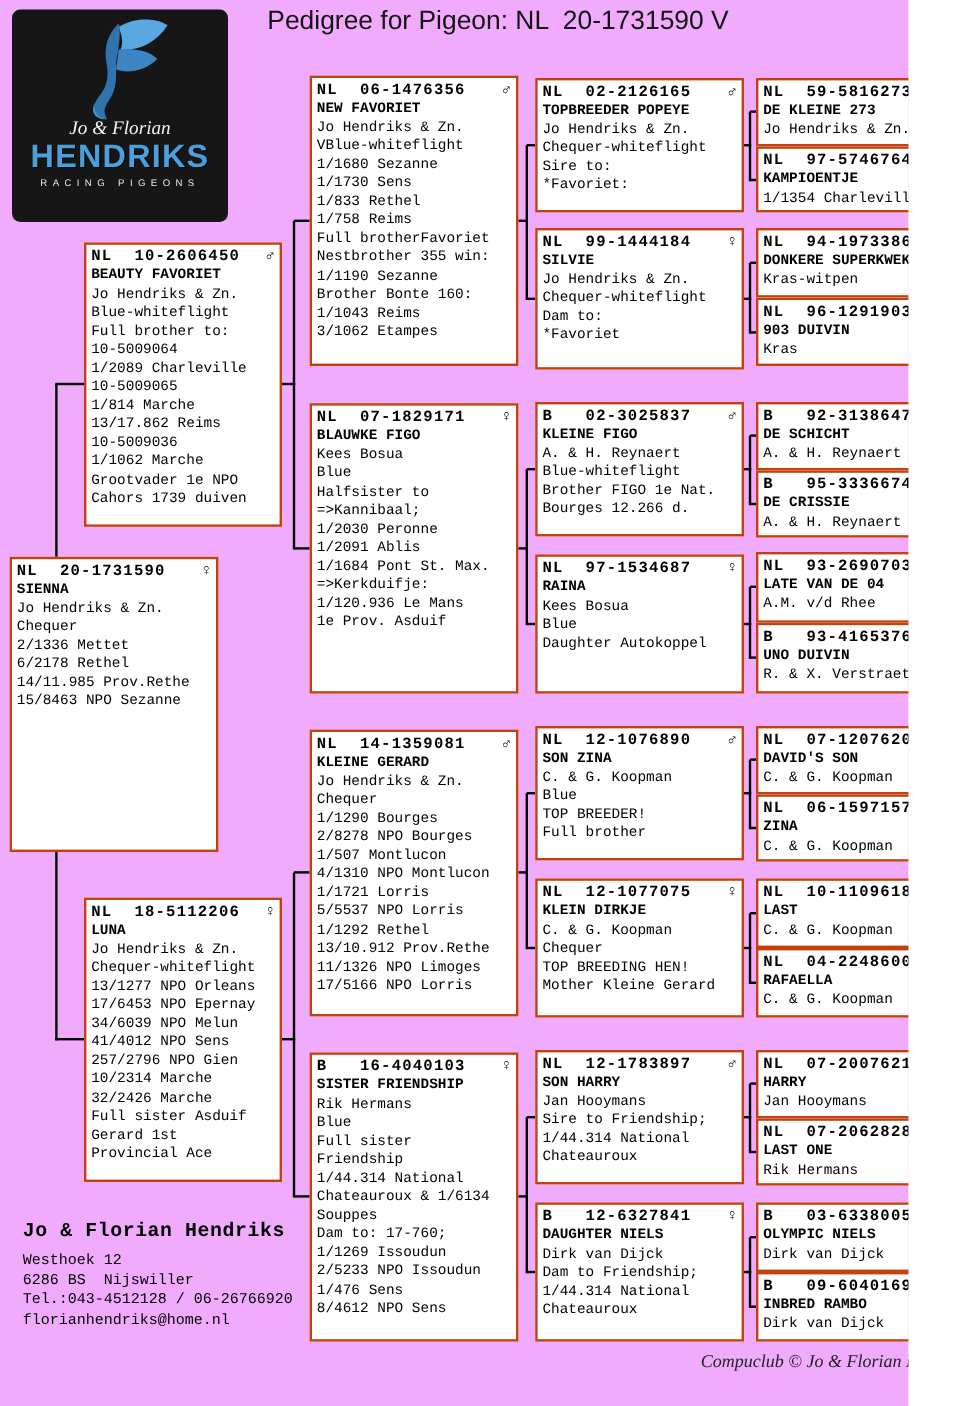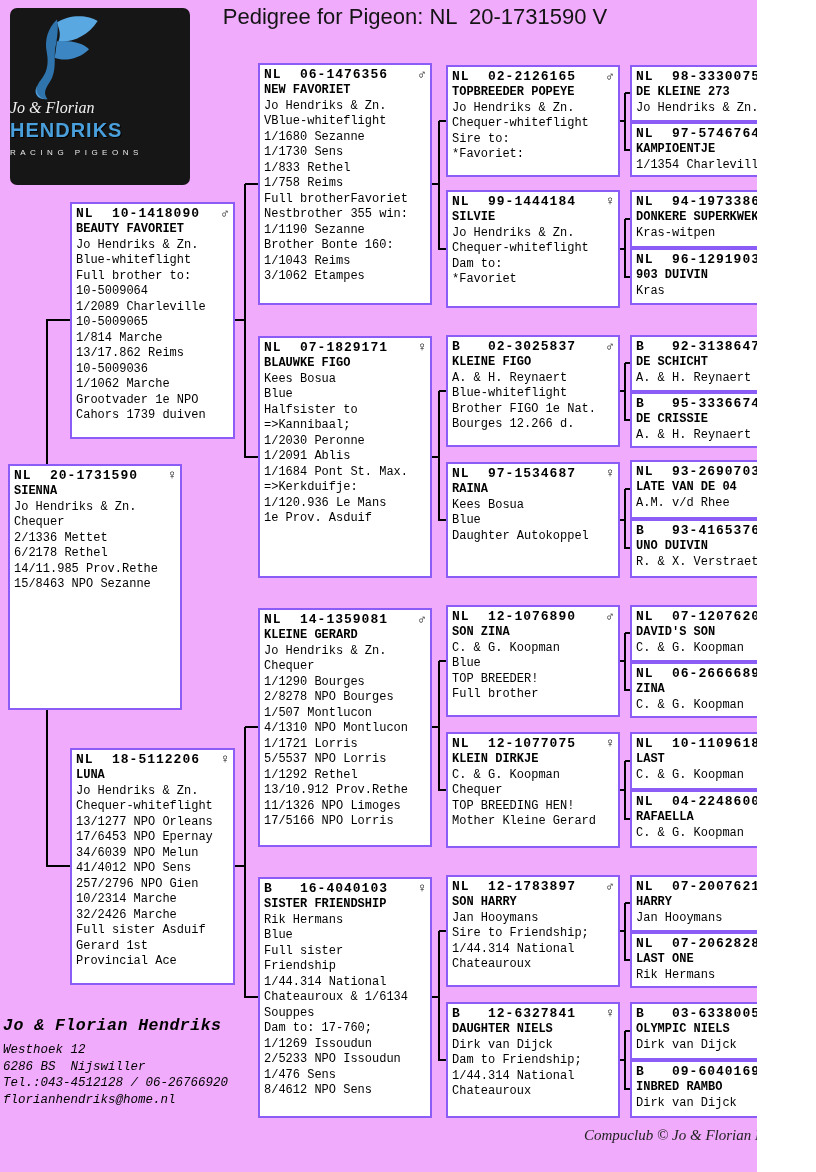--- a/index.html
+++ b/index.html
@@ -6,43 +6,43 @@
   .page { position:relative; width:757px; height:1172px; background:#f0abfc;
           font-family:"Liberation Mono", monospace; color:#000; overflow:hidden; }
 
   .title { position:absolute; left:185px; top:4px; width:460px; text-align:center;
            font-family:"Liberation Sans", sans-serif; font-size:22px; color:#141414;
            white-space:pre; }
 
   
   .logo { position:absolute; left:10px; top:8px; width:180px; height:177px;
           background:#161616; border-radius:7px; display:flex; flex-direction:column;
-          overflow:hidden; }
+          align-items:center; overflow:hidden; }
   .logo .bird { margin-top:2px; height:94px; }
   .logo .script { font-family:"Liberation Serif", serif; font-style:italic;
                   color:#f2f2f2; font-size:16px; line-height:16px; margin-top:-4px; }
   .logo .brand { font-family:"Liberation Sans", sans-serif; font-weight:bold;
-                 font-size:20px; line-height:28px; color:#4aa0dc; letter-spacing:1px;
+                 font-size:27px; line-height:28px; color:#4aa0dc; letter-spacing:1px;
                  text-shadow:1px 1px 0 #000; }
   .logo .tagline { font-family:"Liberation Sans", sans-serif; font-size:8px;
                    color:#e8e8e8; letter-spacing:4.5px; margin-top:4px; white-space:pre; }
 
   
-  .pbox { position:absolute; box-sizing:border-box; border:2px solid #8b5cf6;
+  .pbox { position:absolute; box-sizing:border-box; border:2px solid #c2410c;
           background:#fff; padding:1px 2px 0 4px; overflow:hidden; }
   .phead { display:flex; align-items:baseline; font-weight:bold; font-size:13px;
            letter-spacing:1px; padding:1px 2px 1px 0; white-space:pre; }
   .phead .country { width:36px; }
   .phead .sex { margin-left:auto; font-size:13px; letter-spacing:0; }
   .pname { font-weight:bold; font-size:12px; line-height:15.5px; white-space:pre; }
   .pdetails { font-size:12px; line-height:15.5px; white-space:pre-line; }
 
   .connectors { position:absolute; left:0; top:0; pointer-events:none; }
 
-  .contact { position:absolute; left:3px; top:1016px;font-style:italic; }
+  .contact { position:absolute; left:19px; top:1016px; }
   .contact .cname { font-size:16.5px; font-weight:bold; letter-spacing:0.5px;
                     margin-bottom:7px; white-space:pre; }
   .contact .cline { font-size:12.5px; line-height:16.5px; white-space:pre; }
 
   .credit { position:absolute; left:500px; top:1127px; width:310px; text-align:right;
             font-family:"Liberation Serif", serif; font-style:italic; font-size:15px;
             color:#222; white-space:pre; }
 </style>
 </head>
 <body>
@@ -133,21 +133,21 @@
     <div class="pname">SIENNA</div>
     <div class="pdetails">Jo Hendriks &amp; Zn.
 Chequer
 2/1336 Mettet
 6/2178 Rethel
 14/11.985 Prov.Rethe
 15/8463 NPO Sezanne</div>
   </div>
 
   <div class="pbox" style="left:70px;top:202px;width:165px;height:237px">
-    <div class="phead"><span class="country">NL</span><span class="ring">10-1418090</span><span class="sex">♂</span></div>
+    <div class="phead"><span class="country">NL</span><span class="ring">10-2606450</span><span class="sex">♂</span></div>
     <div class="pname">BEAUTY FAVORIET</div>
     <div class="pdetails">Jo Hendriks &amp; Zn.
 Blue-whiteflight
 Full brother to:
 10-5009064
 1/2089 Charleville
 10-5009065
 1/814 Marche
 13/17.862 Reims
 10-5009036
@@ -293,21 +293,21 @@
   <div class="pbox" style="left:446px;top:1002px;width:174px;height:116px">
     <div class="phead"><span class="country">B</span><span class="ring">12-6327841</span><span class="sex">♀</span></div>
     <div class="pname">DAUGHTER NIELS</div>
     <div class="pdetails">Dirk van Dijck
 Dam to Friendship;
 1/44.314 National
 Chateauroux</div>
   </div>
 
   <div class="pbox" style="left:630px;top:65px;width:178px;height:57px">
-    <div class="phead"><span class="country">NL</span><span class="ring">98-3330075</span><span class="sex">♂</span></div>
+    <div class="phead"><span class="country">NL</span><span class="ring">59-5816273</span><span class="sex">♂</span></div>
     <div class="pname">DE KLEINE 273</div>
     <div class="pdetails">Jo Hendriks &amp; Zn.</div>
   </div>
   <div class="pbox" style="left:630px;top:122px;width:178px;height:55px">
     <div class="phead"><span class="country">NL</span><span class="ring">97-5746764</span><span class="sex">♀</span></div>
     <div class="pname">KAMPIOENTJE</div>
     <div class="pdetails">1/1354 Charleville</div>
   </div>
   <div class="pbox" style="left:630px;top:190px;width:178px;height:58px">
     <div class="phead"><span class="country">NL</span><span class="ring">94-1973386</span><span class="sex">♂</span></div>
@@ -338,21 +338,21 @@
     <div class="phead"><span class="country">B</span><span class="ring">93-4165376</span><span class="sex">♀</span></div>
     <div class="pname">UNO DUIVIN</div>
     <div class="pdetails">R. &amp; X. Verstraete</div>
   </div>
   <div class="pbox" style="left:630px;top:605px;width:178px;height:57px">
     <div class="phead"><span class="country">NL</span><span class="ring">07-1207620</span><span class="sex">♂</span></div>
     <div class="pname">DAVID'S SON</div>
     <div class="pdetails">C. &amp; G. Koopman</div>
   </div>
   <div class="pbox" style="left:630px;top:662px;width:178px;height:56px">
-    <div class="phead"><span class="country">NL</span><span class="ring">06-2666689</span><span class="sex">♀</span></div>
+    <div class="phead"><span class="country">NL</span><span class="ring">06-1597157</span><span class="sex">♀</span></div>
     <div class="pname">ZINA</div>
     <div class="pdetails">C. &amp; G. Koopman</div>
   </div>
   <div class="pbox" style="left:630px;top:732px;width:178px;height:58px">
     <div class="phead"><span class="country">NL</span><span class="ring">10-1109618</span><span class="sex">♂</span></div>
     <div class="pname">LAST</div>
     <div class="pdetails">C. &amp; G. Koopman</div>
   </div>
   <div class="pbox" style="left:630px;top:790px;width:178px;height:58px">
     <div class="phead"><span class="country">NL</span><span class="ring">04-2248600</span><span class="sex">♀</span></div>

